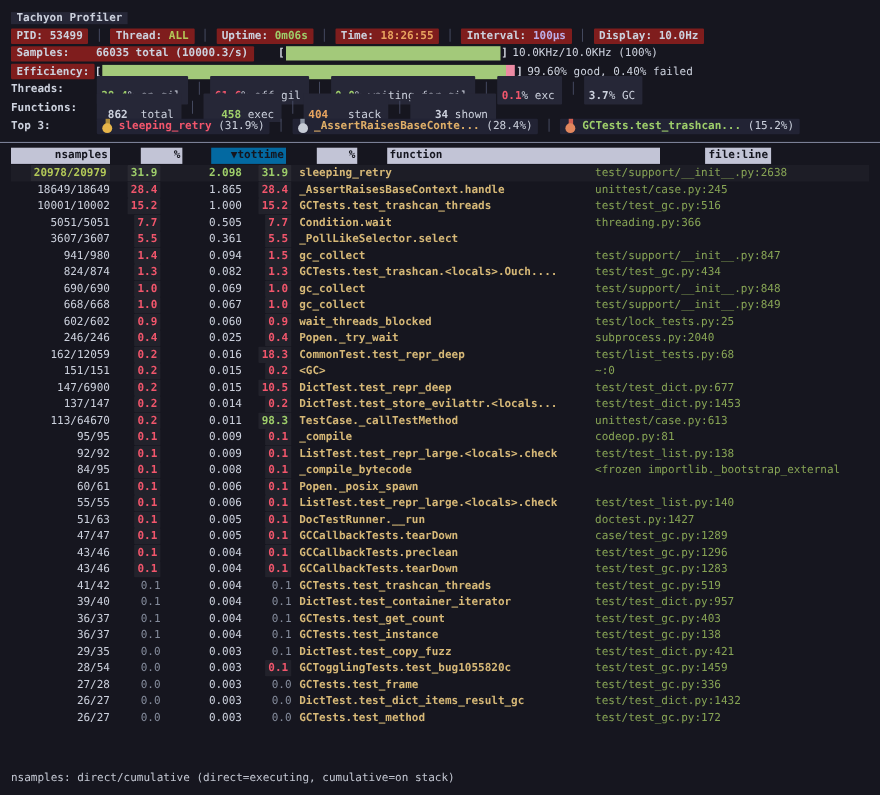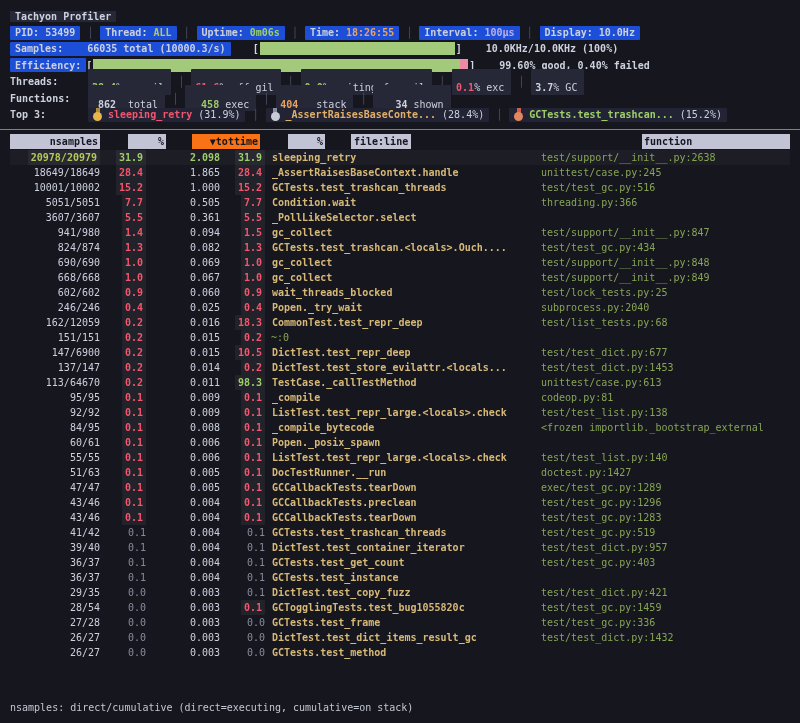--- a/index.html
+++ b/index.html
@@ -10,60 +10,60 @@
     background:#16161f;
     color:#ccd1dd;
     font-family:"DejaVu Sans Mono", monospace;
     font-size:10px;
     padding:8px 10px 6px 10px;
     overflow:hidden;
   }
   .hline{height:16.4px;display:flex;align-items:center;white-space:pre;}
   .lbl{font-weight:bold;color:#ccd1dd;}
   .linelabel{display:inline-block;width:78px;font-weight:bold;}
-  .chip{background:#1d4ed8;padding:0 5px;border-radius:1px;display:inline-flex;align-items:center;height:14px;}
+  .chip{background:#7f1d1d;padding:0 5px;border-radius:1px;display:inline-flex;align-items:center;height:14px;}
   .seg{background:#262737;padding:12px 7px 0 4px;border-radius:1px;display:inline-flex;align-items:center;height:14px;}
   .sep{color:#4b5068;margin:0 7px;font-weight:normal;}
   .val{font-weight:bold;}
   .c-white{color:#ccd1dd;}
   .c-gray{color:#858c9c;}
   .c-lime{color:#b3c958;font-weight:bold;}
   .c-green{color:#9ece6a;font-weight:bold;}
   .c-red{color:#f2566c;font-weight:bold;}
   .c-orange{color:#e8a45f;font-weight:bold;}
   .c-yellow{color:#e0af68;font-weight:bold;}
   .c-purple{color:#bdaee8;font-weight:bold;}
   .c-tan{color:#d6b877;font-weight:bold;}
   .c-file{color:#87a455;}
   .bracket{font-weight:bold;color:#d2d6e0;}
   .bar{height:13px;display:inline-flex;margin:0 1px;}
   .bar-green{background:#a3c97a;height:13px;}
   .bar-pink{background:#ec8ba3;height:13px;width:8px;}
-  .after{margin-left:24px;font-weight:bold;}
+  .after{margin-left:4px;}
   .title-chip{background:#262737;padding:0 5px;font-weight:bold;}
   .separator{border:none;border-top:1px solid #7b8096;margin:6px -10px 4px -10px;}
   
   .ptable{width:780px;}
   .trow,.thead{
     display:grid;
     grid-template-columns:90px 46px 74px 45px 270px 1fr;
     height:15px;line-height:15px;align-items:center;white-space:pre;
   }
   .thead{height:16px;line-height:16px;gap:20px;}
   .td{overflow:hidden;}
   .num{text-align:right;}
   .ns{text-align:right;}
   .fn{padding-left:7px;}
   .filec{padding-left:6px;}
   .pcell{background:rgba(255,255,255,0.055);padding:0 3px;border-radius:1px;display:inline-block;}
   .hchip{display:block;background:#c2c4d6;color:#15161f;font-weight:bold;height:15px;line-height:15px;}
   .hchip.right{text-align:right;padding-right:2px;}
   .h-ns{margin-left:-10px;padding-left:10px;}
   .h-gap{margin-left:8px;}
-  .h-tt{background:#f97316;margin-left:6px;}
+  .h-tt{background:#0369a1;margin-left:6px;}
   .h-fn{display:inline-block;width:246px;margin-left:7px;padding-left:2px;background:#c2c4d6;color:#15161f;font-weight:bold;height:15px;line-height:15px;}
   .h-file{display:inline-block;margin-left:6px;padding:0 3px;background:#c2c4d6;color:#15161f;font-weight:bold;height:15px;line-height:15px;}
   .hl{background:rgba(255,255,255,0.03);}
   
   .medal{display:inline-block;width:9px;height:13px;position:relative;margin-right:6px;flex:none;}
   .medal::before{content:"";position:absolute;left:2.5px;top:0;width:4px;height:6px;}
   .medal::after{content:"";position:absolute;left:0;bottom:0;width:9px;height:9px;border-radius:50%;}
   .medal.gold::before{background:#b08d3a;}
   .medal.gold::after{background:#e7b54a;}
   .medal.silver::before{background:#8890a0;}
@@ -148,58 +148,58 @@
   </div>
 
   <hr class="separator">
 
   <div class="ptable">
     <div class="thead">
       <span class="td"><span class="hchip right h-ns">nsamples</span></span>
       <span class="td"><span class="hchip right h-gap">%</span></span>
       <span class="td"><span class="hchip right h-tt">▼tottime</span></span>
       <span class="td"><span class="hchip right h-gap">%</span></span>
+      <span class="td"><span class="h-fn">function</span></span>
       <span class="td"><span class="h-file">file:line</span></span>
-      <span class="td"><span class="h-fn">function</span></span>
     </div>
     <div>
         <div class="trow hl"><span class="td ns"><span class="c-lime pcell">20978/20979</span></span><span class="td num"><span class="c-green pcell">31.9</span></span><span class="td num"><span class="c-green">2.098</span></span><span class="td num"><span class="c-green pcell">31.9</span></span><span class="td fn c-tan">sleeping_retry</span><span class="td filec c-file">test/support/__init__.py:2638</span></div>
         <div class="trow"><span class="td ns"><span class="c-white">18649/18649</span></span><span class="td num"><span class="c-red pcell">28.4</span></span><span class="td num"><span class="c-white">1.865</span></span><span class="td num"><span class="c-red pcell">28.4</span></span><span class="td fn c-tan">_AssertRaisesBaseContext.handle</span><span class="td filec c-file">unittest/case.py:245</span></div>
         <div class="trow"><span class="td ns"><span class="c-white">10001/10002</span></span><span class="td num"><span class="c-red pcell">15.2</span></span><span class="td num"><span class="c-white">1.000</span></span><span class="td num"><span class="c-red pcell">15.2</span></span><span class="td fn c-tan">GCTests.test_trashcan_threads</span><span class="td filec c-file">test/test_gc.py:516</span></div>
         <div class="trow"><span class="td ns"><span class="c-white">5051/5051</span></span><span class="td num"><span class="c-red pcell">7.7</span></span><span class="td num"><span class="c-white">0.505</span></span><span class="td num"><span class="c-red pcell">7.7</span></span><span class="td fn c-tan">Condition.wait</span><span class="td filec c-file">threading.py:366</span></div>
         <div class="trow"><span class="td ns"><span class="c-white">3607/3607</span></span><span class="td num"><span class="c-red pcell">5.5</span></span><span class="td num"><span class="c-white">0.361</span></span><span class="td num"><span class="c-red pcell">5.5</span></span><span class="td fn c-tan">_PollLikeSelector.select</span></div>
         <div class="trow"><span class="td ns"><span class="c-white">941/980</span></span><span class="td num"><span class="c-red pcell">1.4</span></span><span class="td num"><span class="c-white">0.094</span></span><span class="td num"><span class="c-red pcell">1.5</span></span><span class="td fn c-tan">gc_collect</span><span class="td filec c-file">test/support/__init__.py:847</span></div>
         <div class="trow"><span class="td ns"><span class="c-white">824/874</span></span><span class="td num"><span class="c-red pcell">1.3</span></span><span class="td num"><span class="c-white">0.082</span></span><span class="td num"><span class="c-red pcell">1.3</span></span><span class="td fn c-tan">GCTests.test_trashcan.&lt;locals&gt;.Ouch....</span><span class="td filec c-file">test/test_gc.py:434</span></div>
         <div class="trow"><span class="td ns"><span class="c-white">690/690</span></span><span class="td num"><span class="c-red pcell">1.0</span></span><span class="td num"><span class="c-white">0.069</span></span><span class="td num"><span class="c-red pcell">1.0</span></span><span class="td fn c-tan">gc_collect</span><span class="td filec c-file">test/support/__init__.py:848</span></div>
         <div class="trow"><span class="td ns"><span class="c-white">668/668</span></span><span class="td num"><span class="c-red pcell">1.0</span></span><span class="td num"><span class="c-white">0.067</span></span><span class="td num"><span class="c-red pcell">1.0</span></span><span class="td fn c-tan">gc_collect</span><span class="td filec c-file">test/support/__init__.py:849</span></div>
         <div class="trow"><span class="td ns"><span class="c-white">602/602</span></span><span class="td num"><span class="c-red pcell">0.9</span></span><span class="td num"><span class="c-white">0.060</span></span><span class="td num"><span class="c-red pcell">0.9</span></span><span class="td fn c-tan">wait_threads_blocked</span><span class="td filec c-file">test/lock_tests.py:25</span></div>
         <div class="trow"><span class="td ns"><span class="c-white">246/246</span></span><span class="td num"><span class="c-red pcell">0.4</span></span><span class="td num"><span class="c-white">0.025</span></span><span class="td num"><span class="c-red pcell">0.4</span></span><span class="td fn c-tan">Popen._try_wait</span><span class="td filec c-file">subprocess.py:2040</span></div>
         <div class="trow"><span class="td ns"><span class="c-white">162/12059</span></span><span class="td num"><span class="c-red pcell">0.2</span></span><span class="td num"><span class="c-white">0.016</span></span><span class="td num"><span class="c-red pcell">18.3</span></span><span class="td fn c-tan">CommonTest.test_repr_deep</span><span class="td filec c-file">test/list_tests.py:68</span></div>
-        <div class="trow"><span class="td ns"><span class="c-white">151/151</span></span><span class="td num"><span class="c-red pcell">0.2</span></span><span class="td num"><span class="c-white">0.015</span></span><span class="td num"><span class="c-red pcell">0.2</span></span><span class="td filec c-file">~:0</span></div>
+        <div class="trow"><span class="td ns"><span class="c-white">151/151</span></span><span class="td num"><span class="c-red pcell">0.2</span></span><span class="td num"><span class="c-white">0.015</span></span><span class="td num"><span class="c-red pcell">0.2</span></span><span class="td fn c-tan">&lt;GC&gt;</span><span class="td filec c-file">~:0</span></div>
         <div class="trow"><span class="td ns"><span class="c-white">147/6900</span></span><span class="td num"><span class="c-red pcell">0.2</span></span><span class="td num"><span class="c-white">0.015</span></span><span class="td num"><span class="c-red pcell">10.5</span></span><span class="td fn c-tan">DictTest.test_repr_deep</span><span class="td filec c-file">test/test_dict.py:677</span></div>
         <div class="trow"><span class="td ns"><span class="c-white">137/147</span></span><span class="td num"><span class="c-red pcell">0.2</span></span><span class="td num"><span class="c-white">0.014</span></span><span class="td num"><span class="c-red pcell">0.2</span></span><span class="td fn c-tan">DictTest.test_store_evilattr.&lt;locals...</span><span class="td filec c-file">test/test_dict.py:1453</span></div>
         <div class="trow"><span class="td ns"><span class="c-white">113/64670</span></span><span class="td num"><span class="c-red pcell">0.2</span></span><span class="td num"><span class="c-white">0.011</span></span><span class="td num"><span class="c-green pcell">98.3</span></span><span class="td fn c-tan">TestCase._callTestMethod</span><span class="td filec c-file">unittest/case.py:613</span></div>
         <div class="trow"><span class="td ns"><span class="c-white">95/95</span></span><span class="td num"><span class="c-red pcell">0.1</span></span><span class="td num"><span class="c-white">0.009</span></span><span class="td num"><span class="c-red pcell">0.1</span></span><span class="td fn c-tan">_compile</span><span class="td filec c-file">codeop.py:81</span></div>
         <div class="trow"><span class="td ns"><span class="c-white">92/92</span></span><span class="td num"><span class="c-red pcell">0.1</span></span><span class="td num"><span class="c-white">0.009</span></span><span class="td num"><span class="c-red pcell">0.1</span></span><span class="td fn c-tan">ListTest.test_repr_large.&lt;locals&gt;.check</span><span class="td filec c-file">test/test_list.py:138</span></div>
         <div class="trow"><span class="td ns"><span class="c-white">84/95</span></span><span class="td num"><span class="c-red pcell">0.1</span></span><span class="td num"><span class="c-white">0.008</span></span><span class="td num"><span class="c-red pcell">0.1</span></span><span class="td fn c-tan">_compile_bytecode</span><span class="td filec c-file">&lt;frozen importlib._bootstrap_external</span></div>
         <div class="trow"><span class="td ns"><span class="c-white">60/61</span></span><span class="td num"><span class="c-red pcell">0.1</span></span><span class="td num"><span class="c-white">0.006</span></span><span class="td num"><span class="c-red pcell">0.1</span></span><span class="td fn c-tan">Popen._posix_spawn</span></div>
         <div class="trow"><span class="td ns"><span class="c-white">55/55</span></span><span class="td num"><span class="c-red pcell">0.1</span></span><span class="td num"><span class="c-white">0.006</span></span><span class="td num"><span class="c-red pcell">0.1</span></span><span class="td fn c-tan">ListTest.test_repr_large.&lt;locals&gt;.check</span><span class="td filec c-file">test/test_list.py:140</span></div>
         <div class="trow"><span class="td ns"><span class="c-white">51/63</span></span><span class="td num"><span class="c-red pcell">0.1</span></span><span class="td num"><span class="c-white">0.005</span></span><span class="td num"><span class="c-red pcell">0.1</span></span><span class="td fn c-tan">DocTestRunner.__run</span><span class="td filec c-file">doctest.py:1427</span></div>
-        <div class="trow"><span class="td ns"><span class="c-white">47/47</span></span><span class="td num"><span class="c-red pcell">0.1</span></span><span class="td num"><span class="c-white">0.005</span></span><span class="td num"><span class="c-red pcell">0.1</span></span><span class="td fn c-tan">GCCallbackTests.tearDown</span><span class="td filec c-file">exec/test_gc.py:1289</span></div>
+        <div class="trow"><span class="td ns"><span class="c-white">47/47</span></span><span class="td num"><span class="c-red pcell">0.1</span></span><span class="td num"><span class="c-white">0.005</span></span><span class="td num"><span class="c-red pcell">0.1</span></span><span class="td fn c-tan">GCCallbackTests.tearDown</span><span class="td filec c-file">case/test_gc.py:1289</span></div>
         <div class="trow"><span class="td ns"><span class="c-white">43/46</span></span><span class="td num"><span class="c-red pcell">0.1</span></span><span class="td num"><span class="c-white">0.004</span></span><span class="td num"><span class="c-red pcell">0.1</span></span><span class="td fn c-tan">GCCallbackTests.preclean</span><span class="td filec c-file">test/test_gc.py:1296</span></div>
         <div class="trow"><span class="td ns"><span class="c-white">43/46</span></span><span class="td num"><span class="c-red pcell">0.1</span></span><span class="td num"><span class="c-white">0.004</span></span><span class="td num"><span class="c-red pcell">0.1</span></span><span class="td fn c-tan">GCCallbackTests.tearDown</span><span class="td filec c-file">test/test_gc.py:1283</span></div>
         <div class="trow"><span class="td ns"><span class="c-white">41/42</span></span><span class="td num"><span class="c-gray">0.1</span></span><span class="td num"><span class="c-white">0.004</span></span><span class="td num"><span class="c-gray">0.1</span></span><span class="td fn c-tan">GCTests.test_trashcan_threads</span><span class="td filec c-file">test/test_gc.py:519</span></div>
         <div class="trow"><span class="td ns"><span class="c-white">39/40</span></span><span class="td num"><span class="c-gray">0.1</span></span><span class="td num"><span class="c-white">0.004</span></span><span class="td num"><span class="c-gray">0.1</span></span><span class="td fn c-tan">DictTest.test_container_iterator</span><span class="td filec c-file">test/test_dict.py:957</span></div>
         <div class="trow"><span class="td ns"><span class="c-white">36/37</span></span><span class="td num"><span class="c-gray">0.1</span></span><span class="td num"><span class="c-white">0.004</span></span><span class="td num"><span class="c-gray">0.1</span></span><span class="td fn c-tan">GCTests.test_get_count</span><span class="td filec c-file">test/test_gc.py:403</span></div>
-        <div class="trow"><span class="td ns"><span class="c-white">36/37</span></span><span class="td num"><span class="c-gray">0.1</span></span><span class="td num"><span class="c-white">0.004</span></span><span class="td num"><span class="c-gray">0.1</span></span><span class="td fn c-tan">GCTests.test_instance</span></div>
+        <div class="trow"><span class="td ns"><span class="c-white">36/37</span></span><span class="td num"><span class="c-gray">0.1</span></span><span class="td num"><span class="c-white">0.004</span></span><span class="td num"><span class="c-gray">0.1</span></span><span class="td fn c-tan">GCTests.test_instance</span><span class="td filec c-file">test/test_gc.py:138</span></div>
         <div class="trow"><span class="td ns"><span class="c-white">29/35</span></span><span class="td num"><span class="c-gray">0.0</span></span><span class="td num"><span class="c-white">0.003</span></span><span class="td num"><span class="c-gray">0.1</span></span><span class="td fn c-tan">DictTest.test_copy_fuzz</span><span class="td filec c-file">test/test_dict.py:421</span></div>
         <div class="trow"><span class="td ns"><span class="c-white">28/54</span></span><span class="td num"><span class="c-gray">0.0</span></span><span class="td num"><span class="c-white">0.003</span></span><span class="td num"><span class="c-red pcell">0.1</span></span><span class="td fn c-tan">GCTogglingTests.test_bug1055820c</span><span class="td filec c-file">test/test_gc.py:1459</span></div>
         <div class="trow"><span class="td ns"><span class="c-white">27/28</span></span><span class="td num"><span class="c-gray">0.0</span></span><span class="td num"><span class="c-white">0.003</span></span><span class="td num"><span class="c-gray">0.0</span></span><span class="td fn c-tan">GCTests.test_frame</span><span class="td filec c-file">test/test_gc.py:336</span></div>
         <div class="trow"><span class="td ns"><span class="c-white">26/27</span></span><span class="td num"><span class="c-gray">0.0</span></span><span class="td num"><span class="c-white">0.003</span></span><span class="td num"><span class="c-gray">0.0</span></span><span class="td fn c-tan">DictTest.test_dict_items_result_gc</span><span class="td filec c-file">test/test_dict.py:1432</span></div>
-        <div class="trow"><span class="td ns"><span class="c-white">26/27</span></span><span class="td num"><span class="c-gray">0.0</span></span><span class="td num"><span class="c-white">0.003</span></span><span class="td num"><span class="c-gray">0.0</span></span><span class="td fn c-tan">GCTests.test_method</span></div>
+        <div class="trow"><span class="td ns"><span class="c-white">26/27</span></span><span class="td num"><span class="c-gray">0.0</span></span><span class="td num"><span class="c-white">0.003</span></span><span class="td num"><span class="c-gray">0.0</span></span><span class="td fn c-tan">GCTests.test_method</span><span class="td filec c-file">test/test_gc.py:172</span></div>
       </div>
   </div>
 
   <div class="footer">
     <div>nsamples: direct/cumulative (direct=executing, cumulative=on stack)</div>
     
   </div>
 
 </div>
 

